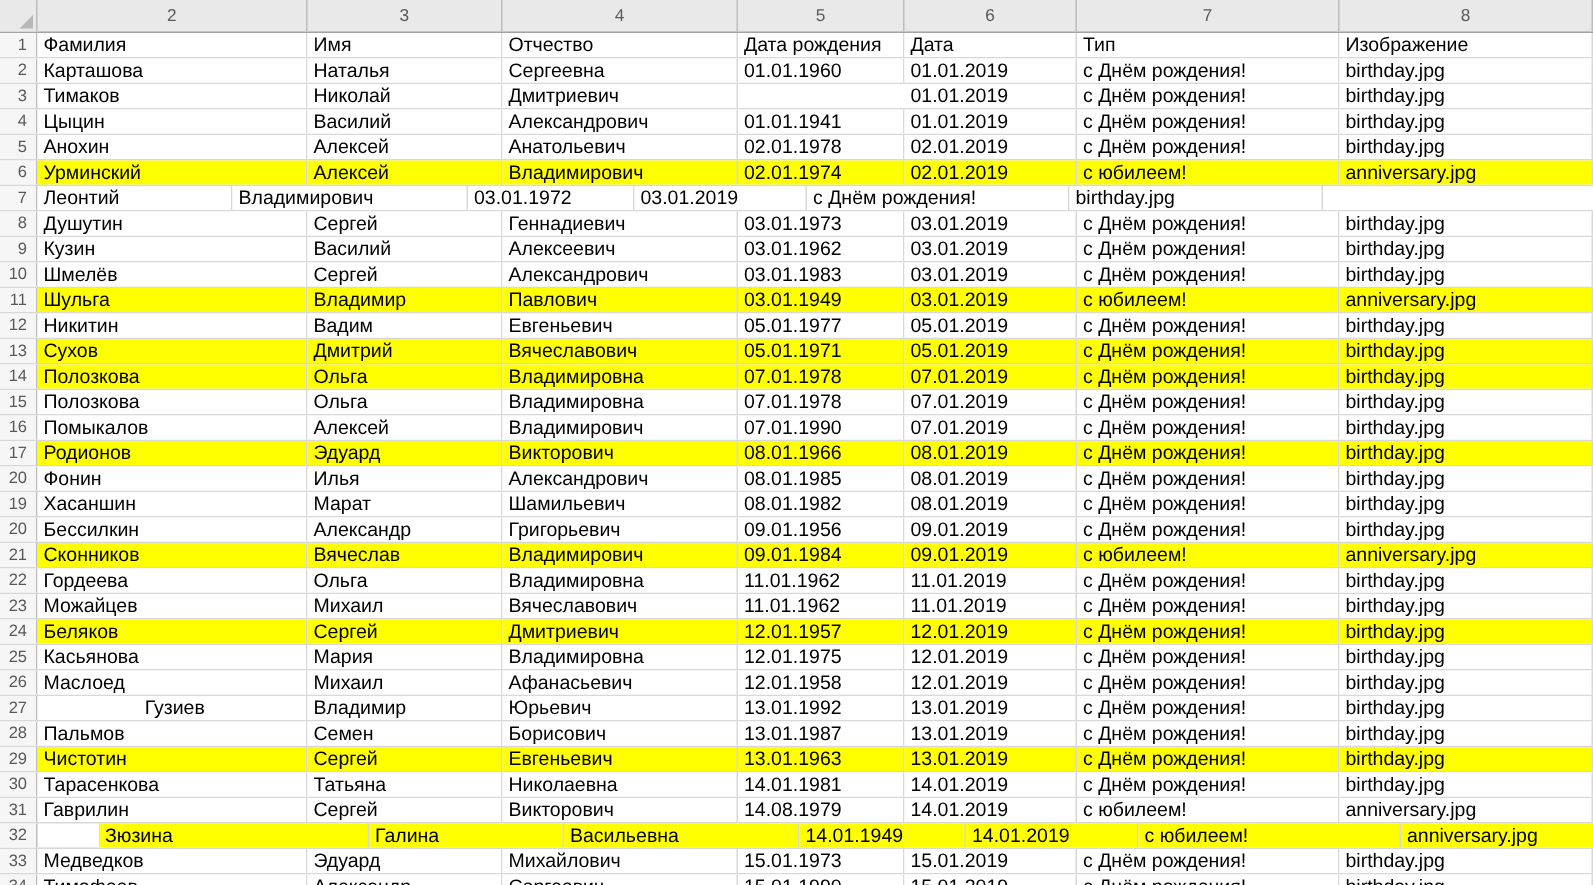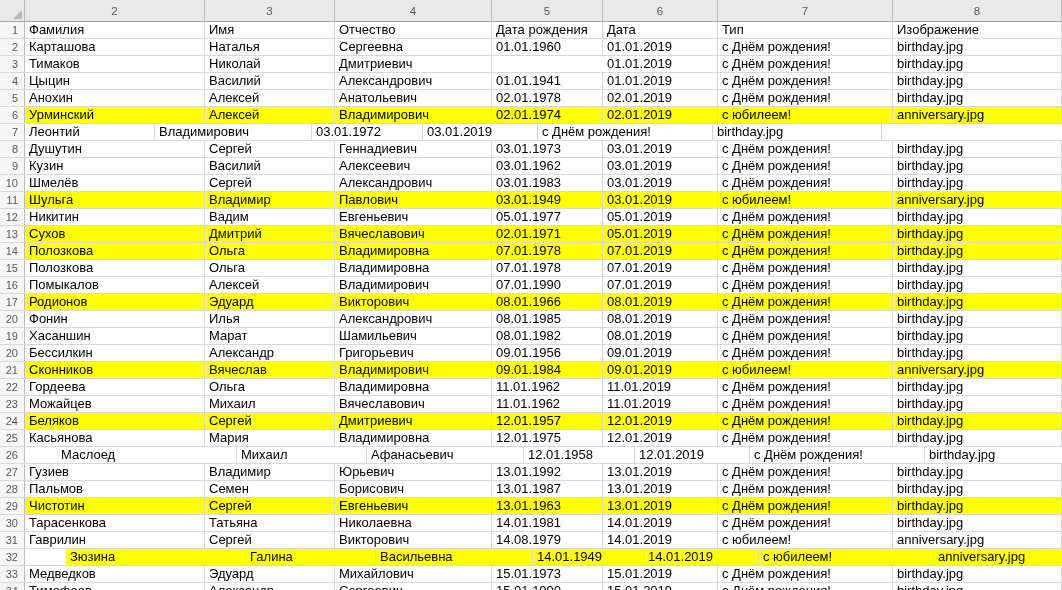--- a/index.html
+++ b/index.html
@@ -176,21 +176,21 @@
         <div class="cell" style="width: 111px; flex: 0 0 111px;">05.01.1977</div>
         <div class="cell" style="width: 115px; flex: 0 0 115px;">05.01.2019</div>
         <div class="cell" style="width: 175px; flex: 0 0 175px;">с Днём рождения!</div>
         <div class="cell" style="width: 169px; flex: 0 0 169px;">birthday.jpg</div>
       </div>
       <div class="row hl">
         <div class="rowhead">13</div>
         <div class="cell" style="width: 180px; flex: 0 0 180px;">Сухов</div>
         <div class="cell" style="width: 130px; flex: 0 0 130px;">Дмитрий</div>
         <div class="cell" style="width: 157px; flex: 0 0 157px;">Вячеславович</div>
-        <div class="cell" style="width: 111px; flex: 0 0 111px;">02.01.1971</div>
+        <div class="cell" style="width: 111px; flex: 0 0 111px;">05.01.1971</div>
         <div class="cell" style="width: 115px; flex: 0 0 115px;">05.01.2019</div>
         <div class="cell" style="width: 175px; flex: 0 0 175px;">с Днём рождения!</div>
         <div class="cell" style="width: 169px; flex: 0 0 169px;">birthday.jpg</div>
       </div>
       <div class="row hl">
         <div class="rowhead">14</div>
         <div class="cell" style="width: 180px; flex: 0 0 180px;">Полозкова</div>
         <div class="cell" style="width: 130px; flex: 0 0 130px;">Ольга</div>
         <div class="cell" style="width: 157px; flex: 0 0 157px;">Владимировна</div>
         <div class="cell" style="width: 111px; flex: 0 0 111px;">07.01.1978</div>
@@ -303,31 +303,31 @@
         <div class="cell" style="width: 180px; flex: 0 0 180px;">Касьянова</div>
         <div class="cell" style="width: 130px; flex: 0 0 130px;">Мария</div>
         <div class="cell" style="width: 157px; flex: 0 0 157px;">Владимировна</div>
         <div class="cell" style="width: 111px; flex: 0 0 111px;">12.01.1975</div>
         <div class="cell" style="width: 115px; flex: 0 0 115px;">12.01.2019</div>
         <div class="cell" style="width: 175px; flex: 0 0 175px;">с Днём рождения!</div>
         <div class="cell" style="width: 169px; flex: 0 0 169px;">birthday.jpg</div>
       </div>
       <div class="row">
         <div class="rowhead">26</div>
-        <div class="cell" style="width: 180px; flex: 0 0 180px; margin-left: 32px;">Маслоед</div>
+        <div class="cell" style="width: 180px; flex: 0 0 180px;">Маслоед</div>
         <div class="cell" style="width: 130px; flex: 0 0 130px;">Михаил</div>
         <div class="cell" style="width: 157px; flex: 0 0 157px;">Афанасьевич</div>
         <div class="cell" style="width: 111px; flex: 0 0 111px;">12.01.1958</div>
         <div class="cell" style="width: 115px; flex: 0 0 115px;">12.01.2019</div>
         <div class="cell" style="width: 175px; flex: 0 0 175px;">с Днём рождения!</div>
         <div class="cell" style="width: 169px; flex: 0 0 169px;">birthday.jpg</div>
       </div>
       <div class="row">
         <div class="rowhead">27</div>
-        <div class="cell" style="width: 180px; flex: 0 0 180px;">Гузиев</div>
+        <div class="cell" style="width: 180px; flex: 0 0 180px; text-align: center;">Гузиев</div>
         <div class="cell" style="width: 130px; flex: 0 0 130px;">Владимир</div>
         <div class="cell" style="width: 157px; flex: 0 0 157px;">Юрьевич</div>
         <div class="cell" style="width: 111px; flex: 0 0 111px;">13.01.1992</div>
         <div class="cell" style="width: 115px; flex: 0 0 115px;">13.01.2019</div>
         <div class="cell" style="width: 175px; flex: 0 0 175px;">с Днём рождения!</div>
         <div class="cell" style="width: 169px; flex: 0 0 169px;">birthday.jpg</div>
       </div>
       <div class="row">
         <div class="rowhead">28</div>
         <div class="cell" style="width: 180px; flex: 0 0 180px;">Пальмов</div>

